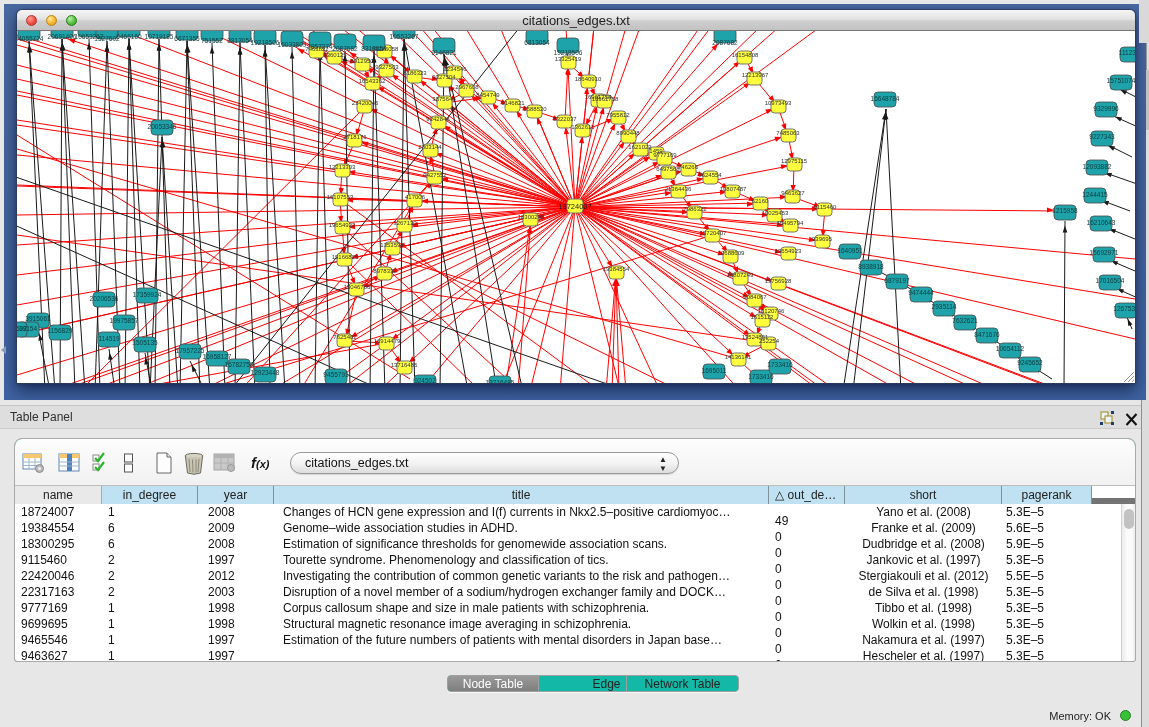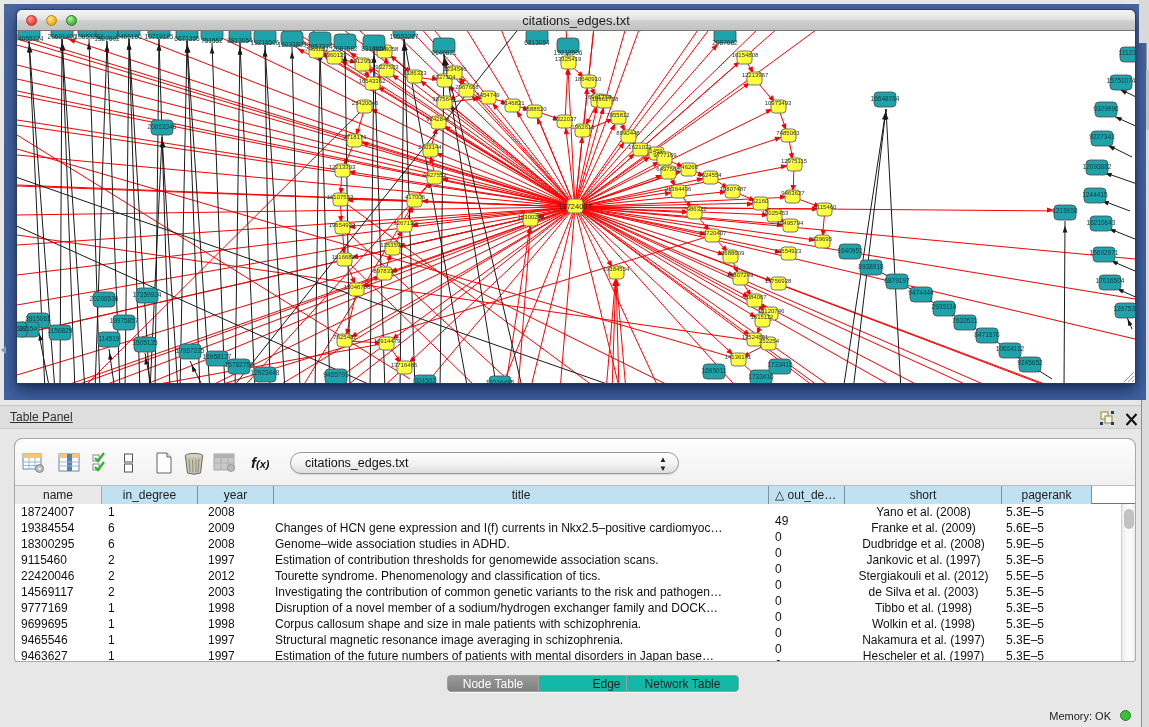--- a/index.html
+++ b/index.html
@@ -29,59 +29,59 @@
 
 
 #rstrip-top { position:absolute; left:1146px; top:0; width:3px; height:400px; background:#dcdcdc; }
 #redge-bot { position:absolute; left:1140px; top:400px; width:2px; height:327px; background:#8e8e8e; }
 #rstrip-bot { position:absolute; left:1142px; top:400px; width:7px; height:327px; background:#dcdcdc; }
 
 
 #tpanel { position:absolute; left:0; top:400px; width:1141px; height:327px; background:#e7e7e7; }
 #tphead { position:absolute; left:0; top:5px; width:100%; height:24px;
   background:#dedede; border-top:1px solid #c4c4c4; border-bottom:1px solid #cccccc; }
-#tphead .t { position:absolute; left:10px; top:4px; font-size:12px; color:#303030;text-decoration:underline; }
+#tphead .t { position:absolute; left:10px; top:4px; font-size:12px; color:#303030; }
 #tpfloat { position:absolute; left:1100px; top:5px; width:15px; height:15px; }
 #tpclose { position:absolute; left:1125px; top:6px; }
 
 #container { position:absolute; left:14px; top:38px; width:1122px; height:224px;
   background:#15803d; border:1px solid #a9a9a9; border-radius:8px 8px 3px 3px; overflow:hidden; }
 #toolbar { position:absolute; left:0; top:0; width:100%; height:46px;
   background:linear-gradient(180deg,#fdfdfd,#f1f1f1); }
 
 
 .ic { position:absolute; top:13px; }
 #combo { position:absolute; left:275px; top:13px; width:389px; height:22px;
   border:1px solid #9a9a9a; border-radius:11px;
   background:linear-gradient(180deg,#ffffff 0%,#f2f2f2 55%,#dcdcdc 100%);
   box-shadow:0 1px 1px rgba(0,0,0,0.12); }
 #combo .txt { position:absolute; left:14px; top:3px; font-size:12.5px; color:#111; }
 #combo .arr { position:absolute; right:11px; top:2px; font-size:8px; color:#222; line-height:9px; }
 
 
 #tbl { position:absolute; left:0; top:46px; width:1122px; height:178px; background:#fff; }
 #thead { position:absolute; left:0; top:0; width:1122px; height:19px; background:#fff;
-  border-top:1px solid #bcbcbc; border-bottom:1px solid #737373; font-size:12px; color:#222; }
+  border-top:1px solid #bcbcbc; border-bottom:6px solid #737373; font-size:12px; color:#222; }
 #thead div { position:absolute; top:0; height:18px; line-height:18px; text-align:center;
   background:#bfe1f1; border-right:1px solid #7d929c; }
 #thead .h0 { left:0; width:87px; background:#e9e9e9; border-right:1px solid #aaa; }
 #thead .h1 { left:87px; width:96px; }
 #thead .h2 { left:183px; width:76px; }
 #thead .h3 { left:259px; width:495px; }
 #thead .h4 { left:754px; width:76px; text-align:left; padding-left:6px; }
 #thead .h5 { left:830px; width:157px; }
 #thead .h6 { left:987px; width:90px; }
 #rows { position:absolute; left:0; top:19px; width:1105px; height:159px; overflow:hidden;
   font-size:12px; color:#111; }
 .tr { position:relative; height:16px; line-height:16px; white-space:nowrap; }
 .tr div { position:absolute; top:0; height:16px; overflow:hidden; }
 .c0 { left:6px;   width:80px; }
 .c1 { left:93px;  width:60px; }
 .c2 { left:193px; width:60px; }
-.c3 { left:260px; width:488px;margin-top:16px; }
+.c3 { left:268px; width:488px; }
 .c4 { left:760px; width:60px;margin-top:9px; }
 .c5 { left:830px; width:157px; text-align:center; }
 .c6 { left:991px; width:80px; }
 #vsb { position:absolute; right:1px; top:19px; width:15px; height:158px;
   background:linear-gradient(90deg,#ececec,#fbfbfb 40%,#fbfbfb 70%,#e6e6e6); border-left:1px solid #d0d0d0; }
 #vsb .thumb { position:absolute; left:2px; top:5px; width:10px; height:20px;
   background:#c2c2c2; border-radius:5px; }
 
 
 #tabs { position:absolute; left:447px; top:275px; height:17px; display:flex;
@@ -970,21 +970,21 @@
               <div class="c2">2009</div>
 <div class="c3">Genome–wide association studies in ADHD.</div>
               <div class="c4">0</div>
               <div class="c5">Franke et al. (2009)</div>
               <div class="c6">5.6E–5</div>
 </div>
 <div class="tr">
 <div class="c0">18300295</div>
               <div class="c1">6</div>
               <div class="c2">2008</div>
-<div class="c3">Estimation of contribution thresholds for genomewide association scans.</div>
+<div class="c3">Estimation of significance thresholds for genomewide association scans.</div>
               <div class="c4">0</div>
               <div class="c5">Dudbridge et al. (2008)</div>
               <div class="c6">5.9E–5</div>
 </div>
 <div class="tr">
 <div class="c0">9115460</div>
               <div class="c1">2</div>
               <div class="c2">1997</div>
 <div class="c3">Tourette syndrome. Phenomenology and classification of tics.</div>
               <div class="c4">0</div>
@@ -994,26 +994,26 @@
 <div class="tr">
 <div class="c0">22420046</div>
               <div class="c1">2</div>
               <div class="c2">2012</div>
 <div class="c3">Investigating the contribution of common genetic variants to the risk and pathogen…</div>
               <div class="c4">0</div>
               <div class="c5">Stergiakouli et al. (2012)</div>
               <div class="c6">5.5E–5</div>
 </div>
 <div class="tr">
-<div class="c0">14569117</div>
+<div class="c0">22317163</div>
               <div class="c1">2</div>
               <div class="c2">2003</div>
 <div class="c3">Disruption of a novel member of a sodium/hydrogen exchanger family and DOCK…</div>
               <div class="c4">0</div>
-              <div class="c5">de Silva et al. (2003)</div>
+              <div class="c5">de Silva et al. (1998)</div>
               <div class="c6">5.3E–5</div>
 </div>
 <div class="tr">
 <div class="c0">9777169</div>
               <div class="c1">1</div>
               <div class="c2">1998</div>
 <div class="c3">Corpus callosum shape and size in male patients with schizophrenia.</div>
               <div class="c4">0</div>
               <div class="c5">Tibbo et al. (1998)</div>
               <div class="c6">5.3E–5</div>

